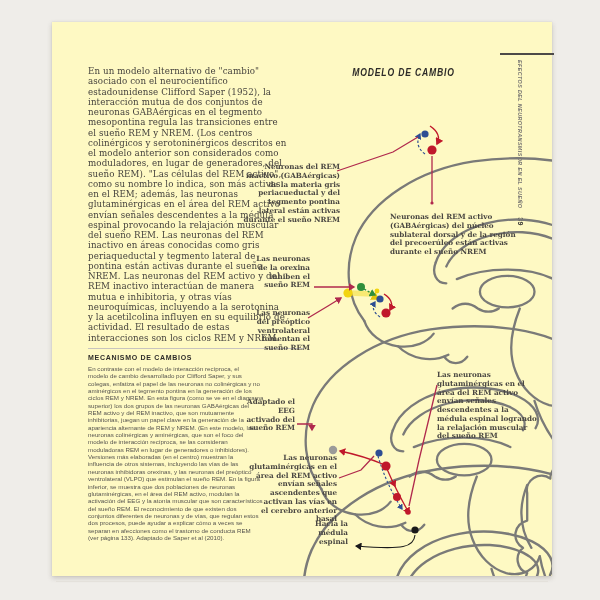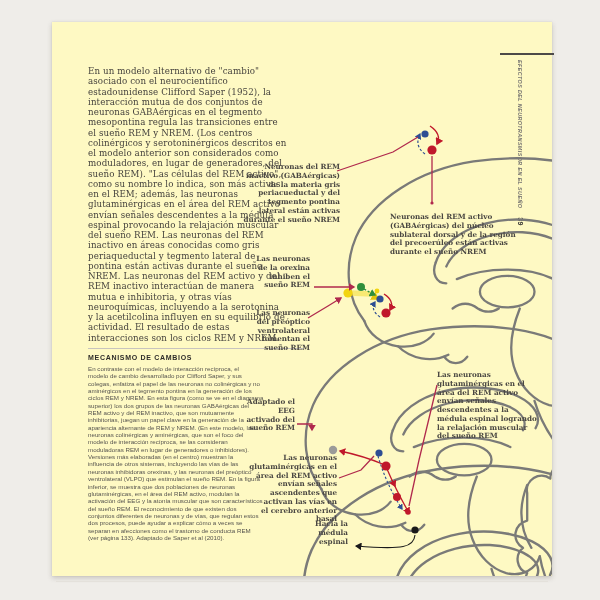--- a/index.html
+++ b/index.html
@@ -105,20 +105,23 @@
 ventrolateral (VLPO) que estimulan el sueño REM. En la figura
 inferior, se muestra que dos poblaciones de neuronas
 glutaminérgicas, en el área del REM activo, modulan la
 activación del EEG y la atonía muscular que son característicos
 del sueño REM. El reconocimiento de que existen dos
 conjuntos diferentes de neuronas y de vías, que regulan estos
 dos procesos, puede ayudar a explicar cómo a veces se
 separan en afecciones como el trastorno de conducta REM
 (ver página 133). Adaptado de Saper et al (2010).</div>
 
+  <div class="fig-title">
+    <span>MODELO DE CAMBIO</span>
+  </div>
   <div class="head-rule"></div>
   <div class="running">
     <span>EFECTOS DEL NEUROTRANSMISOR EN EL SUEÑO</span><span class="pagenum">39</span>
   </div>
 
   <svg class="overlay" width="500" height="554" viewBox="0 0 500 554">
     <defs>
       <symbol id="brain" viewBox="0 0 200 160">
         <g fill="none" stroke="#7a7a78" stroke-width="1.1" stroke-linecap="round" stroke-linejoin="round">
 

